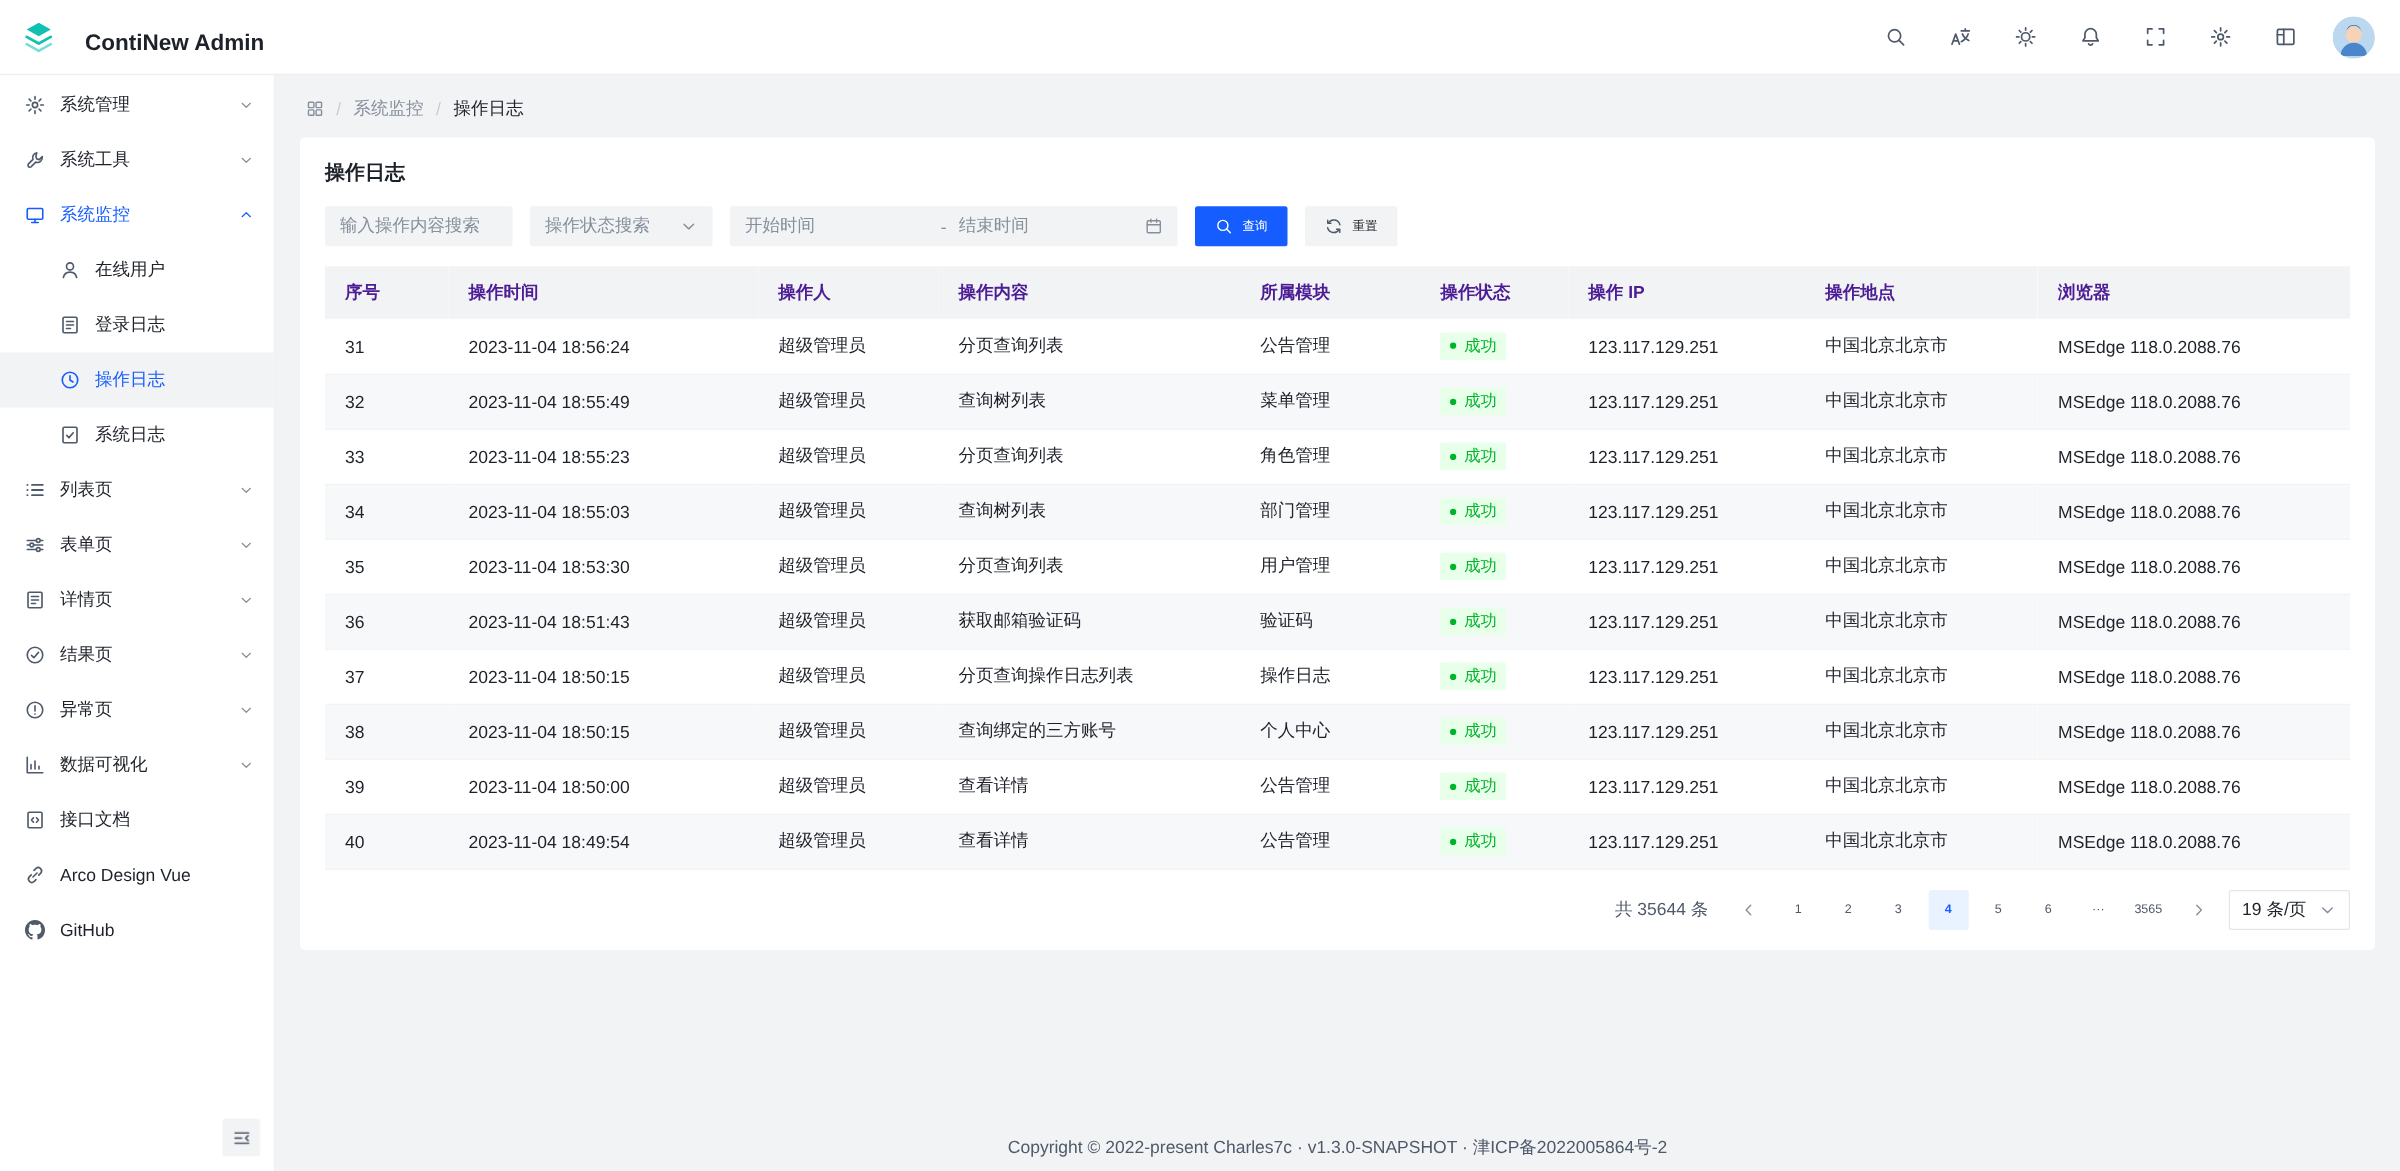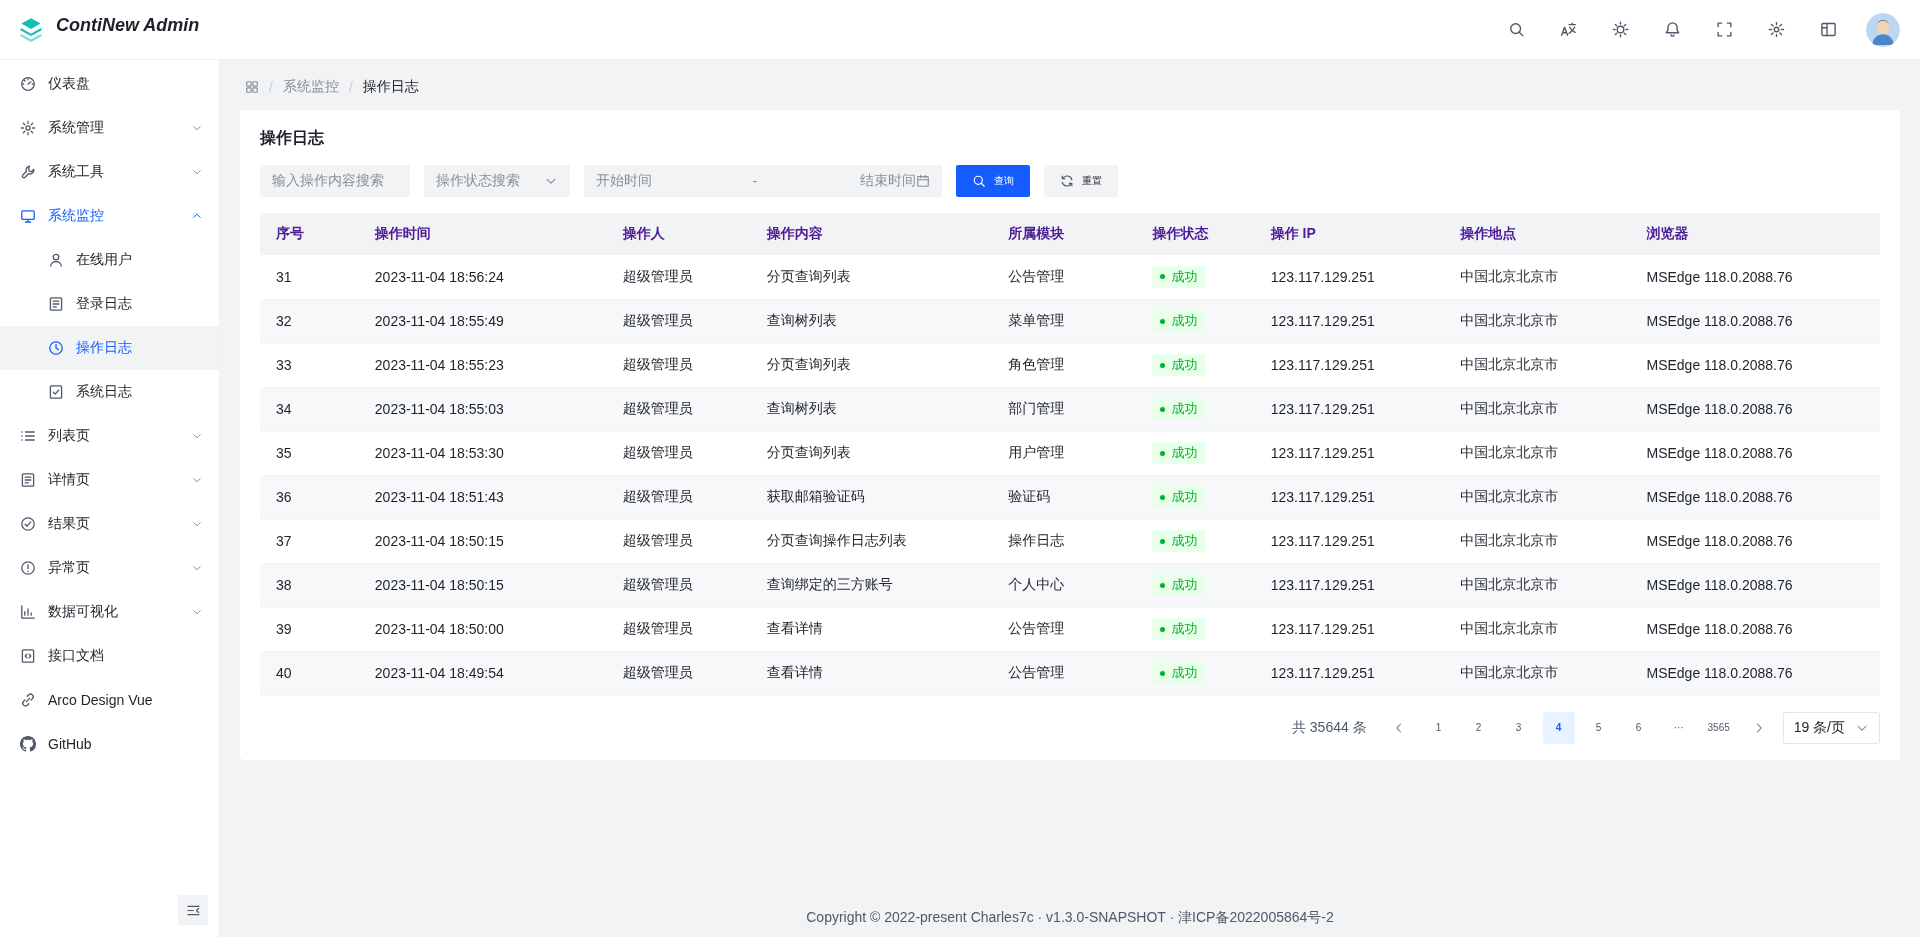--- a/index.html
+++ b/index.html
@@ -14,21 +14,21 @@
   .icon svg { width:16px; height:16px; display:block; }
   .icon.small svg { width:14px; height:14px; }
   .icon.chevron svg { width:12px; height:12px; }
 
   
   .header {
     position:fixed; top:0; left:0; right:0; height:60px; background:#fff;
     display:flex; align-items:center; justify-content:space-between;
     padding:0 20px 0 16px; border-bottom:1px solid #eceef1; z-index:20;
   }
-  .header-left { display:flex; align-items:flex-start; gap:10px;font-style:italic; }
+  .header-left { display:flex; align-items:flex-end; gap:22px; }
   .logo { display:block; cursor:pointer; }
   .logo svg { width:30px; height:30px; display:block; }
   .app-title { font-size:18px; font-weight:600; color:#1d2129; }
   .header-right { display:flex; align-items:center; gap:6px; }
   .header-actions { display:flex; align-items:center; gap:16px; }
   .hicon { width:36px; height:36px; border-radius:50%; display:flex; align-items:center; justify-content:center; color:#4e5969; }
   .hicon svg { width:17px; height:17px; }
   .avatar { width:34px; height:34px; border-radius:50%; overflow:hidden; margin-left:14px; cursor:pointer; }
   .avatar svg { width:34px; height:34px; display:block; }
 
@@ -74,21 +74,21 @@
   .control {
     height:32px; background:#f2f3f5; border-radius:2px; display:flex;
     align-items:center; padding:0 12px; color:#86909c; cursor:pointer;
   }
   .control .icon { color:#86909c; }
   .control.input { width:150px; }
   .control.select { width:146px; justify-content:space-between; }
   .control.daterange { width:358px; }
   .daterange .start { width:44%; }
   .daterange .rsep { width:24px; text-align:center; }
-  .daterange .end { flex:1;text-align:right; }
+  .daterange .end { flex:1; }
   .btn {
     height:32px; border-radius:2px; padding:0 16px;
     display:flex; align-items:center; gap:8px;
   }
   .btn.primary { background:#165dff; color:#fff; }
   .btn.primary .icon { color:#fff; }
   .btn.default { background:#f2f3f5; color:#1d2129; }
   .btn.default .icon { color:#4e5969; }
 
   
@@ -210,29 +210,20 @@
       </svg>
     </span>
   </div>
 </header>
 
 <aside class="sidebar">
   <nav class="menu">
       <div class="menu-item">
         <span class="icon">
           <svg viewBox="0 0 16 16" fill="none" stroke="currentColor" stroke-width="1.3" stroke-linecap="round" stroke-linejoin="round">
-            <circle cx="8" cy="8" r="6.3"></circle>
-            <path d="M8 8.2l2.8-2.4M8 2.8v1M2.8 8h1M13.2 8h-1M4.3 4.3l.7.7"></path>
-          </svg>
-        </span>
-        <span class="menu-label">仪表盘</span>
-      </div>
-      <div class="menu-item">
-        <span class="icon">
-          <svg viewBox="0 0 16 16" fill="none" stroke="currentColor" stroke-width="1.3" stroke-linecap="round" stroke-linejoin="round">
             <circle cx="8" cy="8" r="2.1"></circle>
             <path d="M8 1.3v2.1M8 12.6v2.1M1.3 8h2.1M12.6 8h2.1M3.3 3.3l1.5 1.5M11.2 11.2l1.5 1.5M12.7 3.3l-1.5 1.5M4.8 11.2l-1.5 1.5"></path>
           </svg>
         </span>
         <span class="menu-label">系统管理</span>
         <span class="icon chevron">
           <svg viewBox="0 0 16 16" fill="none" stroke="currentColor" stroke-width="1.3" stroke-linecap="round" stroke-linejoin="round">
             <path d="M3.6 6.2L8 10.4l4.4-4.2"></path>
           </svg>
         </span>
@@ -300,20 +291,36 @@
         </span>
         <span class="menu-label">系统日志</span>
       </div>
       <div class="menu-item">
         <span class="icon">
           <svg viewBox="0 0 16 16" fill="none" stroke="currentColor" stroke-width="1.3" stroke-linecap="round" stroke-linejoin="round">
             <path d="M5.6 3.9h8.6M5.6 8h8.6M5.6 12.1h8.6M1.9 3.9h.1M1.9 8h.1M1.9 12.1h.1" stroke-width="1.5"></path>
           </svg>
         </span>
         <span class="menu-label">列表页</span>
+        <span class="icon chevron">
+          <svg viewBox="0 0 16 16" fill="none" stroke="currentColor" stroke-width="1.3" stroke-linecap="round" stroke-linejoin="round">
+            <path d="M3.6 6.2L8 10.4l4.4-4.2"></path>
+          </svg>
+        </span>
+      </div>
+      <div class="menu-item">
+        <span class="icon">
+          <svg viewBox="0 0 16 16" fill="none" stroke="currentColor" stroke-width="1.3" stroke-linecap="round" stroke-linejoin="round">
+            <path d="M1.8 4.4h7M12.9 4.4h1.3M1.8 11.6h7M12.9 11.6h1.3M14.2 8h-7M3.1 8H1.8"></path>
+            <circle cx="10.6" cy="4.4" r="1.5"></circle>
+            <circle cx="5.4" cy="8" r="1.5"></circle>
+            <circle cx="10.6" cy="11.6" r="1.5"></circle>
+          </svg>
+        </span>
+        <span class="menu-label">表单页</span>
         <span class="icon chevron">
           <svg viewBox="0 0 16 16" fill="none" stroke="currentColor" stroke-width="1.3" stroke-linecap="round" stroke-linejoin="round">
             <path d="M3.6 6.2L8 10.4l4.4-4.2"></path>
           </svg>
         </span>
       </div>
       <div class="menu-item">
         <span class="icon">
           <svg viewBox="0 0 16 16" fill="none" stroke="currentColor" stroke-width="1.3" stroke-linecap="round" stroke-linejoin="round">
             <rect x="2.4" y="1.8" width="11.2" height="12.4" rx="1"></rect>

